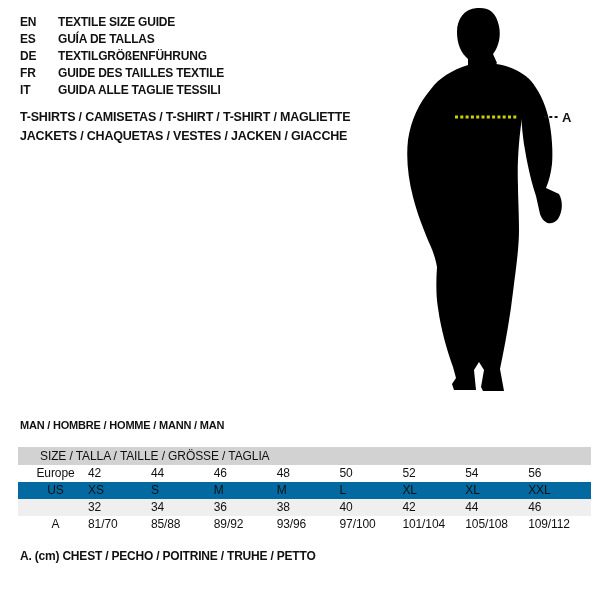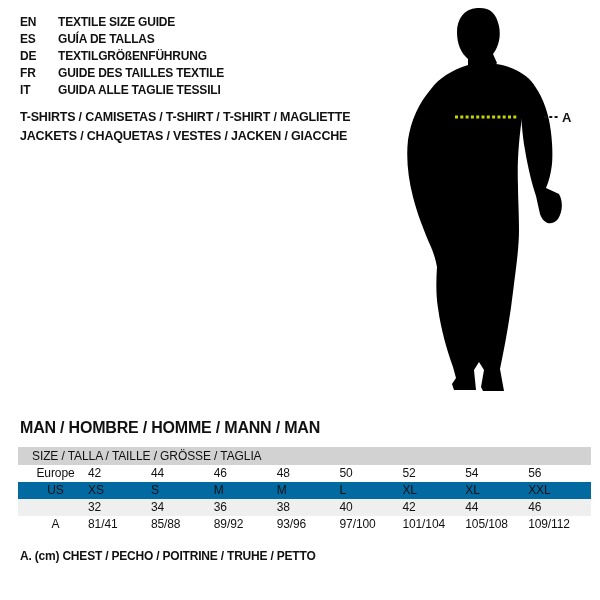--- a/index.html
+++ b/index.html
@@ -10,24 +10,24 @@
   }
   
   .lang-list{position:absolute; top:14px; left:20px;}
   .lang-row{display:flex; font-size:12px; font-weight:bold; line-height:17px; letter-spacing:-0.2px;}
   .lang-code{width:38px;}
   
   .categories{position:absolute; top:108px; left:20px; font-size:12.5px; font-weight:bold; line-height:19px; letter-spacing:-0.2px;}
   
   .figure{position:absolute; left:395px; top:0; width:190px; height:400px;}
   
-  .section-title{position:absolute; top:419px; left:20px; font-size:16px; font-weight:bold; letter-spacing:-0.2px;}
+  .section-title{position:absolute; top:419px; left:20px; font-size:11px; font-weight:bold; letter-spacing:-0.2px;}
   
   .size-table{position:absolute; top:447px; left:18px; width:573px; font-size:12px; letter-spacing:-0.1px;}
-  .thead{height:18px; line-height:18px; padding-left:14px; font-weight:normal;}
+  .thead{height:18px; line-height:18px; padding-left:22px; font-weight:normal;}
   .trow{display:flex; height:17px; line-height:17px;}
   .tlabel{width:65px; padding-left:5px; text-align:center;}
   .tcell{flex:1; }
   
   .footnote{position:absolute; top:549px; left:20px; font-size:12px; font-weight:bold; letter-spacing:-0.2px;}
 </style>
 </head>
 <body>
 
 <div class="page">
@@ -114,21 +114,21 @@
           <div class="tcell">34</div>
           <div class="tcell">36</div>
           <div class="tcell">38</div>
           <div class="tcell">40</div>
           <div class="tcell">42</div>
           <div class="tcell">44</div>
           <div class="tcell">46</div>
         </div>
         <div class="trow">
           <div class="tlabel">A</div>
-          <div class="tcell">81/41</div>
+          <div class="tcell">81/70</div>
           <div class="tcell">85/88</div>
           <div class="tcell">89/92</div>
           <div class="tcell">93/96</div>
           <div class="tcell">97/100</div>
           <div class="tcell">101/104</div>
           <div class="tcell">105/108</div>
           <div class="tcell">109/112</div>
         </div>
       </div>
   </div>

